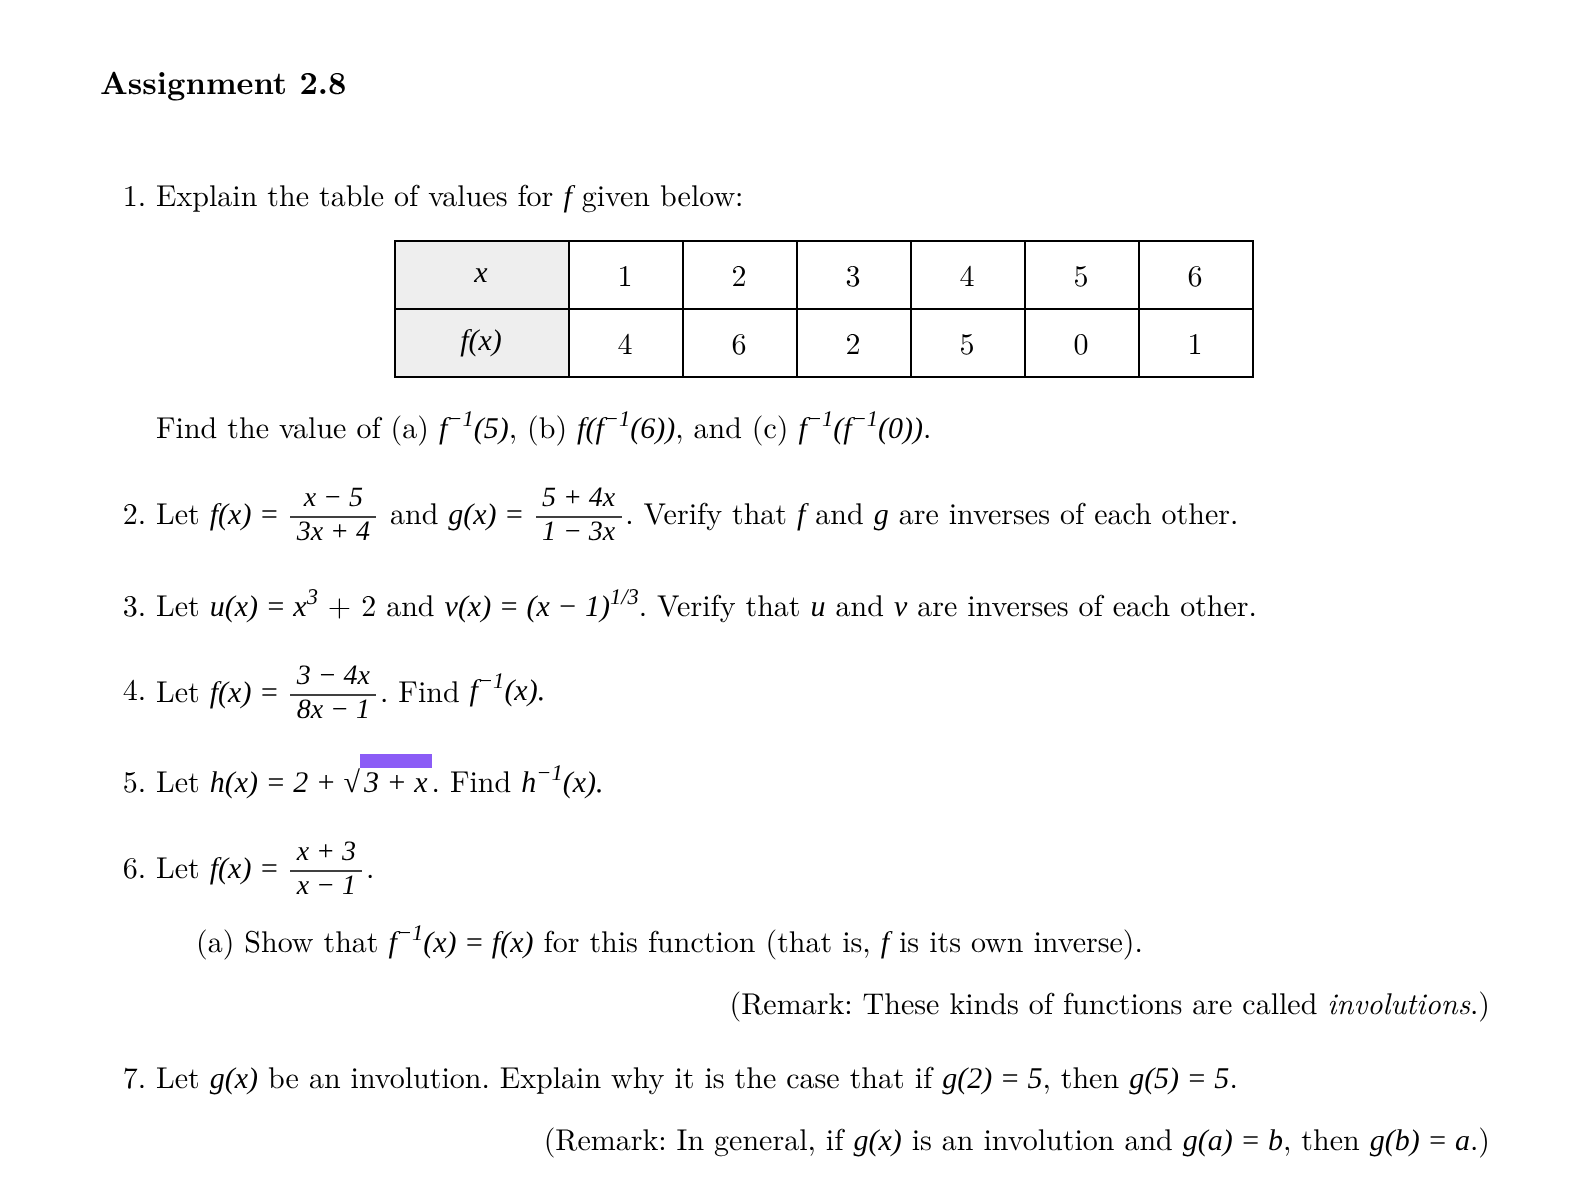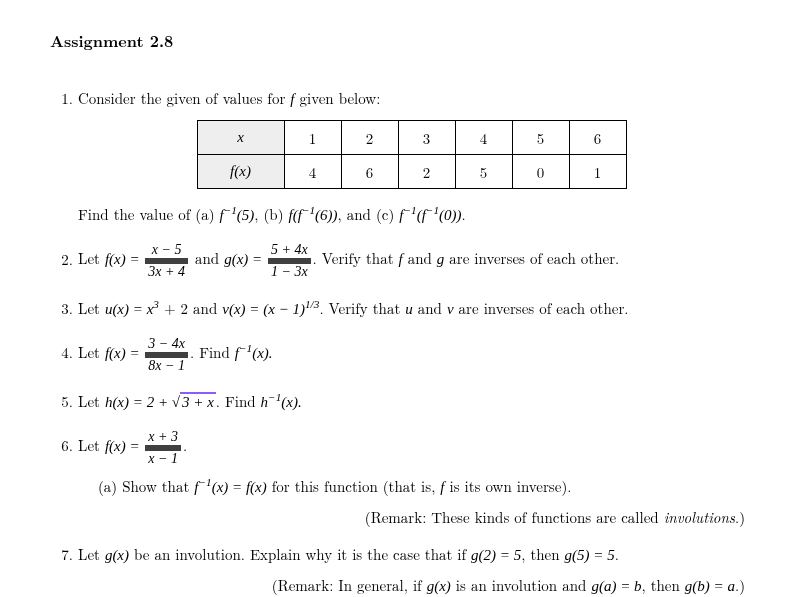--- a/index.html
+++ b/index.html
@@ -41,38 +41,38 @@
   .sub-item { margin-bottom: 4px; }
   .remark { margin-top: 8px; text-align: right; }
   .math { font-style: italic; font-family: Georgia, serif; }
   .frac {
     display: inline-block;
     vertical-align: middle;
     text-align: center;
     font-size: 14px;
     margin: 0 2px;
   }
-  .frac .num { display: block; border-bottom: 6px solid #404040; padding: 0 3px; line-height: 1.15; font-style: italic; }
+  .frac .num { display: block; border-bottom: 1px solid #404040; padding: 0 3px; line-height: 1.15; font-style: italic; }
   .frac .den { display: block; padding: 0 3px; line-height: 1.15; }
   sup { font-size: 0.75em; }
   .nowrap { white-space: nowrap; }
   .after-table { margin-top: 6px; margin-bottom: 4px; }
   .radic { white-space: nowrap; }
-  .radic .radicand { border-top: 2px solid #8b5cf6; padding: 0 2px; }
+  .radic .radicand { border-top: 7px solid #8b5cf6; padding: 0 2px; }
   .it { font-style: italic; }
 </style>
 </head>
 <body>
 
 <div class="title">Assignment 2.8</div>
 
 <ol class="main">
 
 <li>
-  <span>Consider the given of values for </span><span class="math">f</span><span> given below:</span>
+  <span>Explain the table of values for </span><span class="math">f</span><span> given below:</span>
   <table class="vals">
     <tbody>
           <tr>
       <td class="hdr">x</td>
       <td>1</td>
       <td>2</td>
       <td>3</td>
       <td>4</td>
       <td>5</td>
       <td>6</td>

